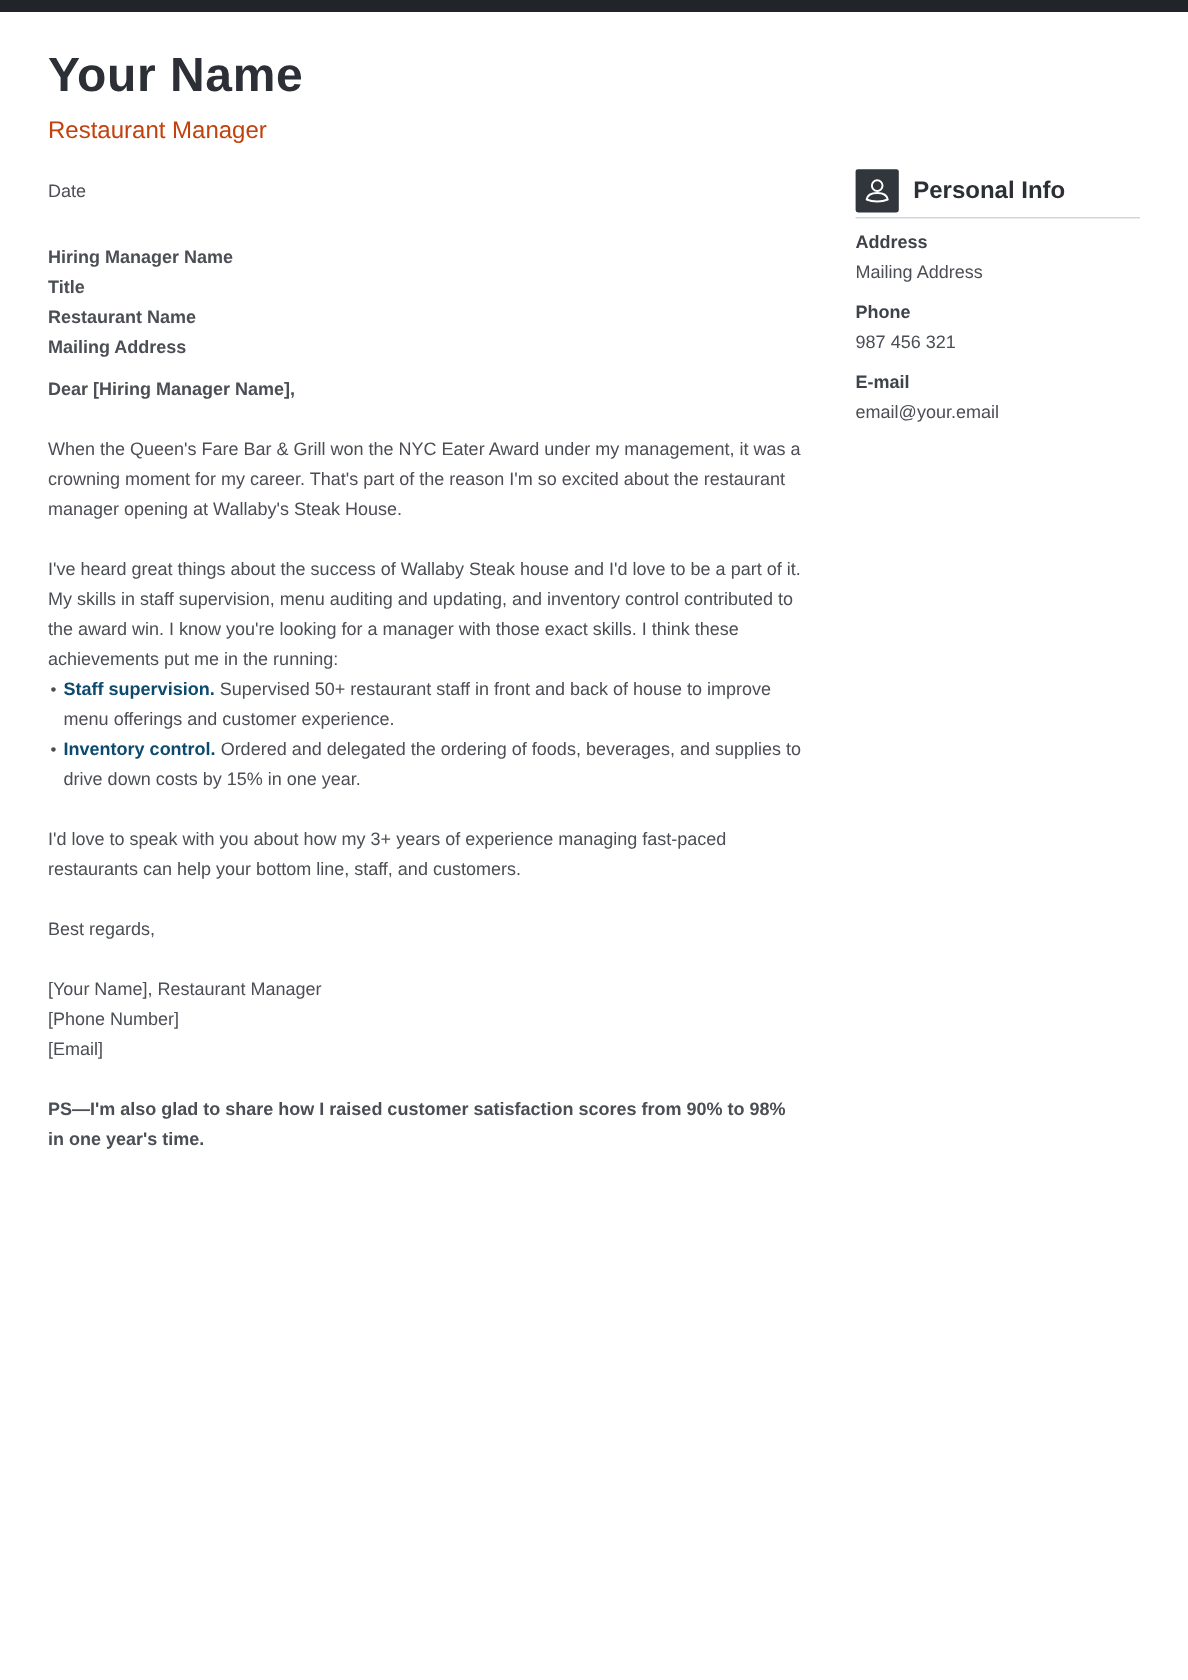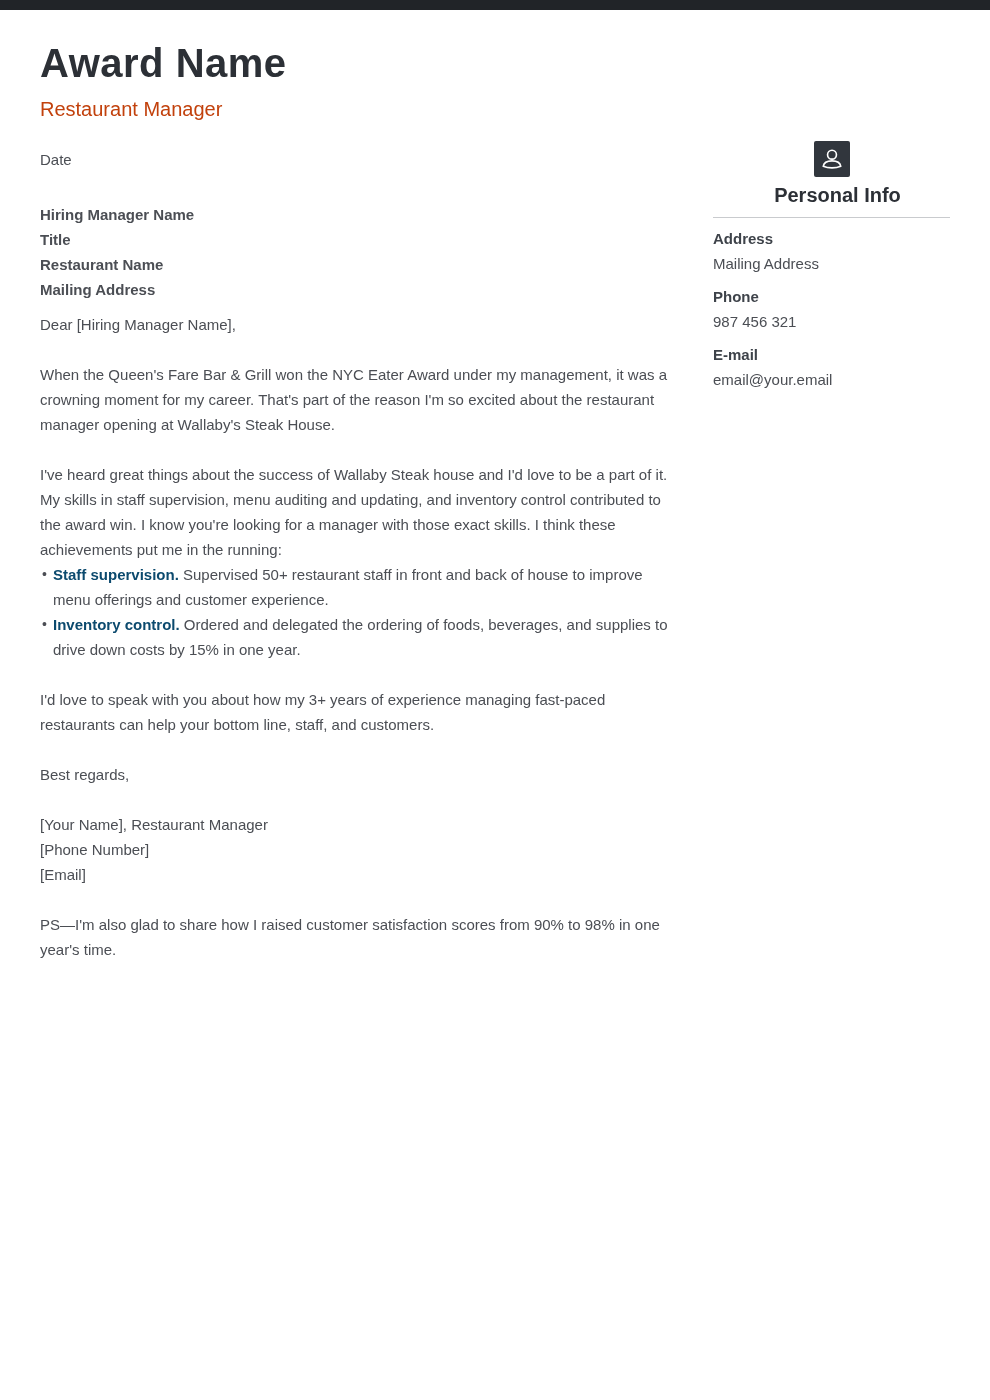--- a/index.html
+++ b/index.html
@@ -24,42 +24,41 @@
   }
   .job-title {
     margin: 11px 0 0 0;
     font-size: 20px; line-height: 24px; font-weight: 400;
     color: #c2410c;
   }
   .body-text { font-size: 15px; line-height: 25px; color: #4b4e54; }
 
   .date-line { margin-top: 26px; }
   .recipient { margin-top: 30px; font-weight: bold; }
-  .salutation { margin-top: 10px; }
+  .salutation { margin-top: 10px; font-weight: bold; }
   .para { margin: 25px 0 0 0; }
 
   ul.achievements { list-style: none; margin: 0; padding: 0; }
   ul.achievements li { position: relative; padding-left: 13px; }
   ul.achievements li::before {
     content: "\2022";
     position: absolute; left: 2px; top: 0;
     color: #4b4e54; font-size: 14px;
   }
   ul.achievements strong { color: #0c4a6e; font-weight: 700; }
 
   .signature div { margin: 0; }
-  .ps { margin-top: 25px; }
+  .ps { margin-top: 25px; font-weight: bold; }
 
   
   .sidebar { position: absolute; left: 713px; top: 141px; width: 237px; }
   .sidebar-header {
     display: flex; align-items: center;
     padding-bottom: 4px;
     border-bottom: 1px solid #c9cbce;
-    flex-direction: column;
   }
   .icon-tile {
     width: 36px; height: 36px; flex: 0 0 36px;
     background: #31363d; border-radius: 2px;
     display: flex; align-items: center; justify-content: center;
   }
   .icon-tile svg { display: block; }
   .sidebar-title {
     margin: 0 0 0 12px;
     font-size: 20px; font-weight: 700; color: #2c3036;
@@ -71,21 +70,21 @@
   .info-value { font-size: 15px; line-height: 25px; color: #4b4e54; }
 </style>
 </head>
 <body>
 
 <div class="page">
 
   <div class="top-bar"></div>
 
   <div class="main">
-    <h1 class="name">Award Name</h1>
+    <h1 class="name">Your Name</h1>
     <div class="job-title">Restaurant Manager</div>
 
     <div class="body-text date-line">Date</div>
 
     <div class="recipient body-text">
       <div>Hiring Manager Name</div>
       <div>Title</div>
       <div>Restaurant Name</div>
       <div>Mailing Address</div>
     </div>

